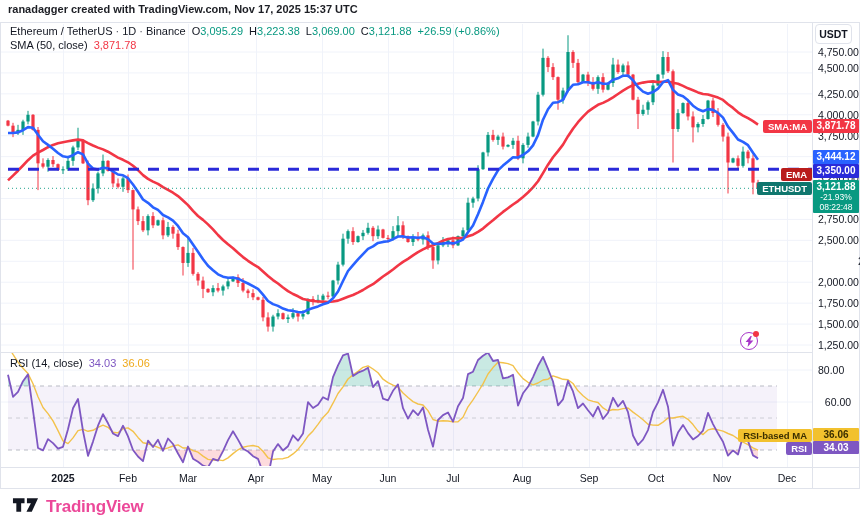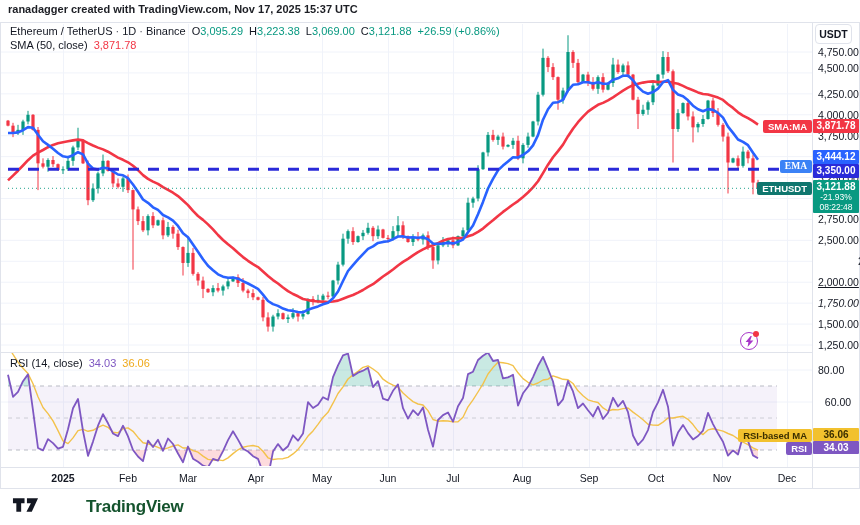--- a/index.html
+++ b/index.html
@@ -36,21 +36,21 @@
     padding:1px 5px; border-radius:2px; white-space:nowrap; height:13px; line-height:11px; }
   .axis-box { position:absolute; left:813px; width:46px; font-size:10px; font-weight:700; color:#fff;
     text-align:center; border-radius:1px; }
   .box-line-sm { font-size:8.5px; font-weight:400; line-height:10px; }
 
   .flash-icon { position:absolute; left:740px; top:332px; width:18px; height:18px; border:1.5px solid #A837C9;
     border-radius:50%; display:flex; align-items:center; justify-content:center; cursor:pointer; background:#fff; }
   .flash-icon .dot { position:absolute; right:-2px; top:-2px; width:6px; height:6px; border-radius:50%; background:#F23645; }
 
   .footer-logo { position:absolute; left:12px; top:496px; display:flex; align-items:center; gap:7px; cursor:pointer; }
-  .brand { font-size:17px; font-weight:700; color:#14532d; letter-spacing:-0.2px;margin-left:40px; }
+  .brand { font-size:17px; font-weight:700; color:#ec4899; letter-spacing:-0.2px; }
 </style>
 </head>
 <body>
 
 <div class="stage">
 
   <svg id="plot" width="860" height="525">
       <defs>
         <clipPath id="mainClip">
           <rect x="1" y="23" width="811" height="329"></rect>
@@ -440,22 +440,22 @@
       <div class="tick" style="top: 62px;">4,500.00</div>
       <div class="tick" style="top: 87.8571px;">4,250.00</div>
       <div class="tick" style="top: 108.786px;">4,000.00</div>
       <div class="tick" style="top: 129.714px;">3,750.00</div>
       <div class="tick" style="top: 150.643px;">3,500.00</div>
       <div class="tick" style="top: 171.571px;">3,250.00</div>
       <div class="tick" style="top: 192.5px;">3,000.00</div>
       <div class="tick" style="top: 213.429px;">2,750.00</div>
       <div class="tick" style="top: 234.357px;">2,500.00</div>
       <div class="tick" style="top: 255.286px; margin-left: 40px;">2,250.00</div>
-      <div class="tick" style="top: 276.214px; text-decoration: underline;">2,000.00</div>
-      <div class="tick" style="top: 297.143px; font-style: italic;">1,750.00</div>
+      <div class="tick" style="top: 276.214px;">2,000.00</div>
+      <div class="tick" style="top: 297.143px;">1,750.00</div>
       <div class="tick" style="top: 318.071px;">1,500.00</div>
       <div class="tick" style="top: 339px;">1,250.00</div>
       <div class="rtick" style="top: 364px;">80.00</div>
       <div class="rtick" style="top: 396px; text-align: center;">60.00</div>
       <div class="month bold" style="left: 41px;">2025</div>
       <div class="month" style="left: 106px;">Feb</div>
       <div class="month" style="left: 166px;">Mar</div>
       <div class="month" style="left: 234px;">Apr</div>
       <div class="month" style="left: 300px;">May</div>
       <div class="month" style="left: 366px;">Jun</div>
@@ -465,21 +465,21 @@
       <div class="month" style="left: 634px;">Oct</div>
       <div class="month" style="left: 700px;">Nov</div>
       <div class="month" style="left: 765px;">Dec</div>
     </div>
 
   <div class="currency-btn">USDT</div>
 
   <div class="axis-pill" style="top:120px;background:#F23645;">SMA:MA</div>
   <div class="axis-box" style="top:119px;height:14px;line-height:14px;background:#F23645;">3,871.78</div>
 
-  <div class="axis-pill" style="top:160px;background:#3b82f6;font-family:Liberation Serif, serif;">EMA</div>
+  <div class="axis-pill" style="top:168px;background:#b91c1c;">EMA</div>
   <div class="axis-box" style="top:150px;height:14px;line-height:14px;background:#2962FF;">3,444.12</div>
 
   <div class="axis-box" style="top:164px;height:14px;line-height:14px;background:#2A2AD9;">3,350.00</div>
 
   <div class="axis-pill" style="top:182px;background:#0f766e;">ETHUSDT</div>
   <div class="axis-box" style="top:180px;background:#089981;padding:1px 0;">
     <div style="line-height:11px;">3,121.88</div>
     <div class="box-line-sm">-21.93%</div>
     <div class="box-line-sm">08:22:48</div>
   </div>

